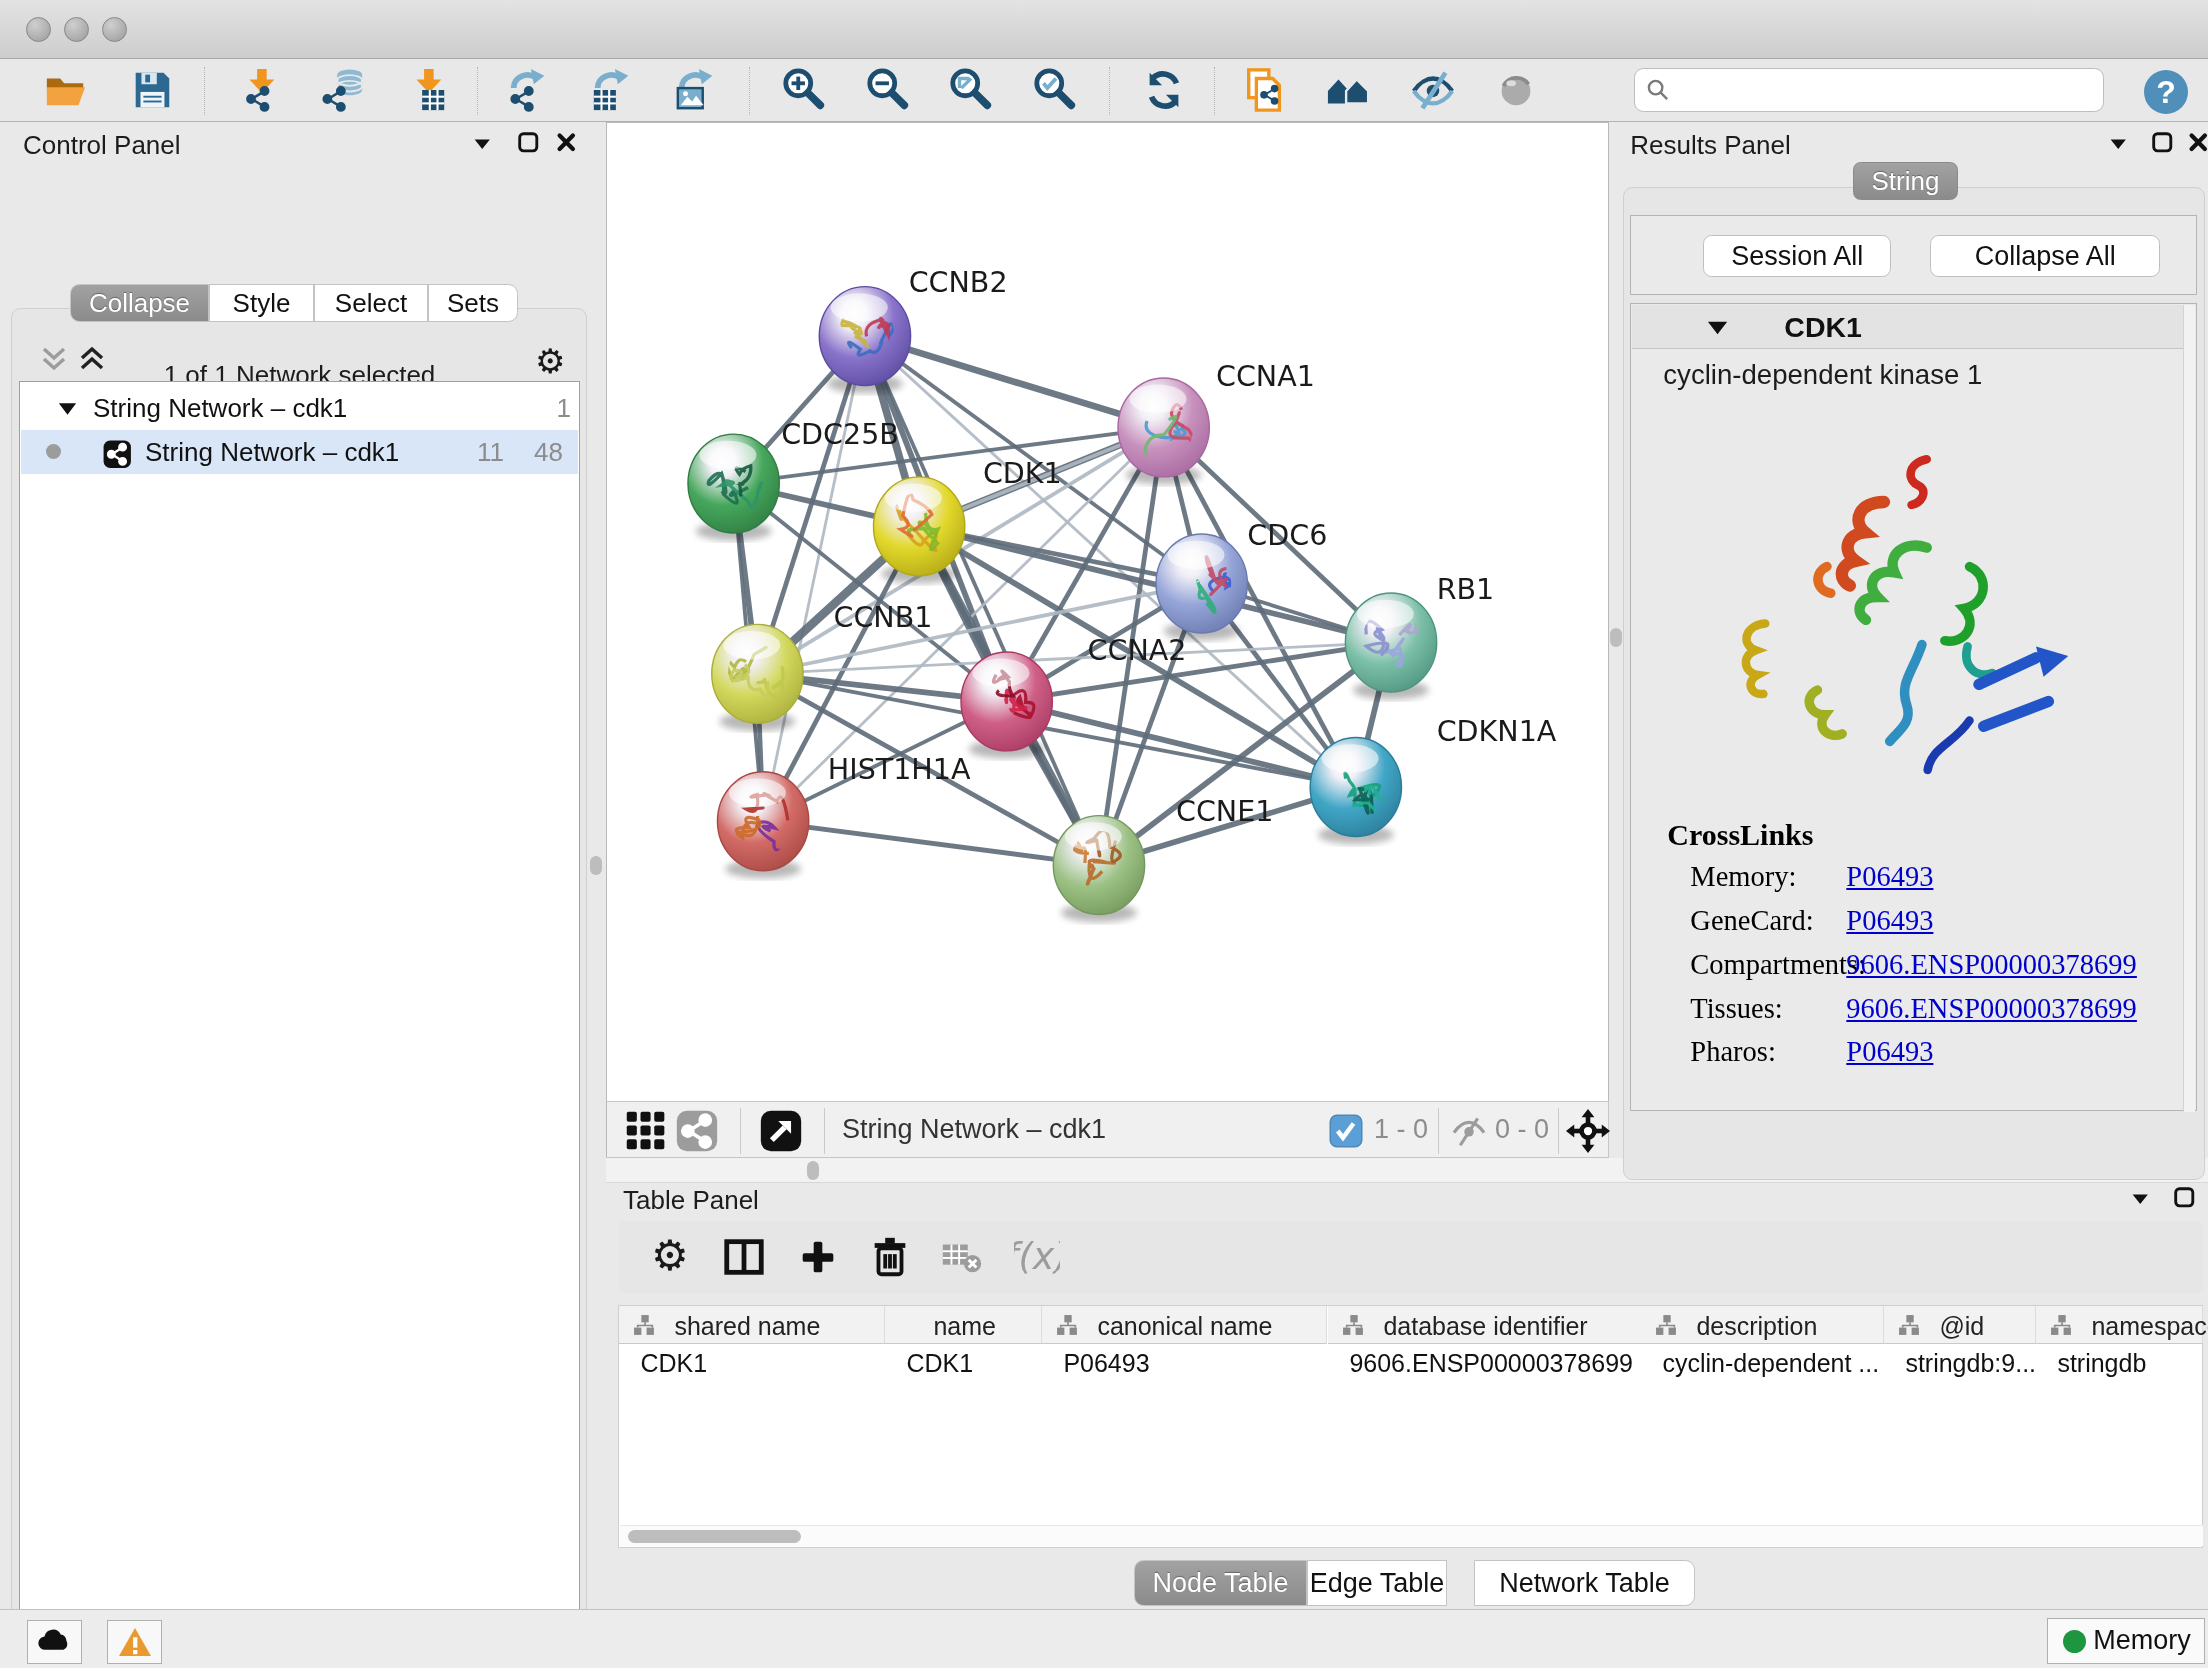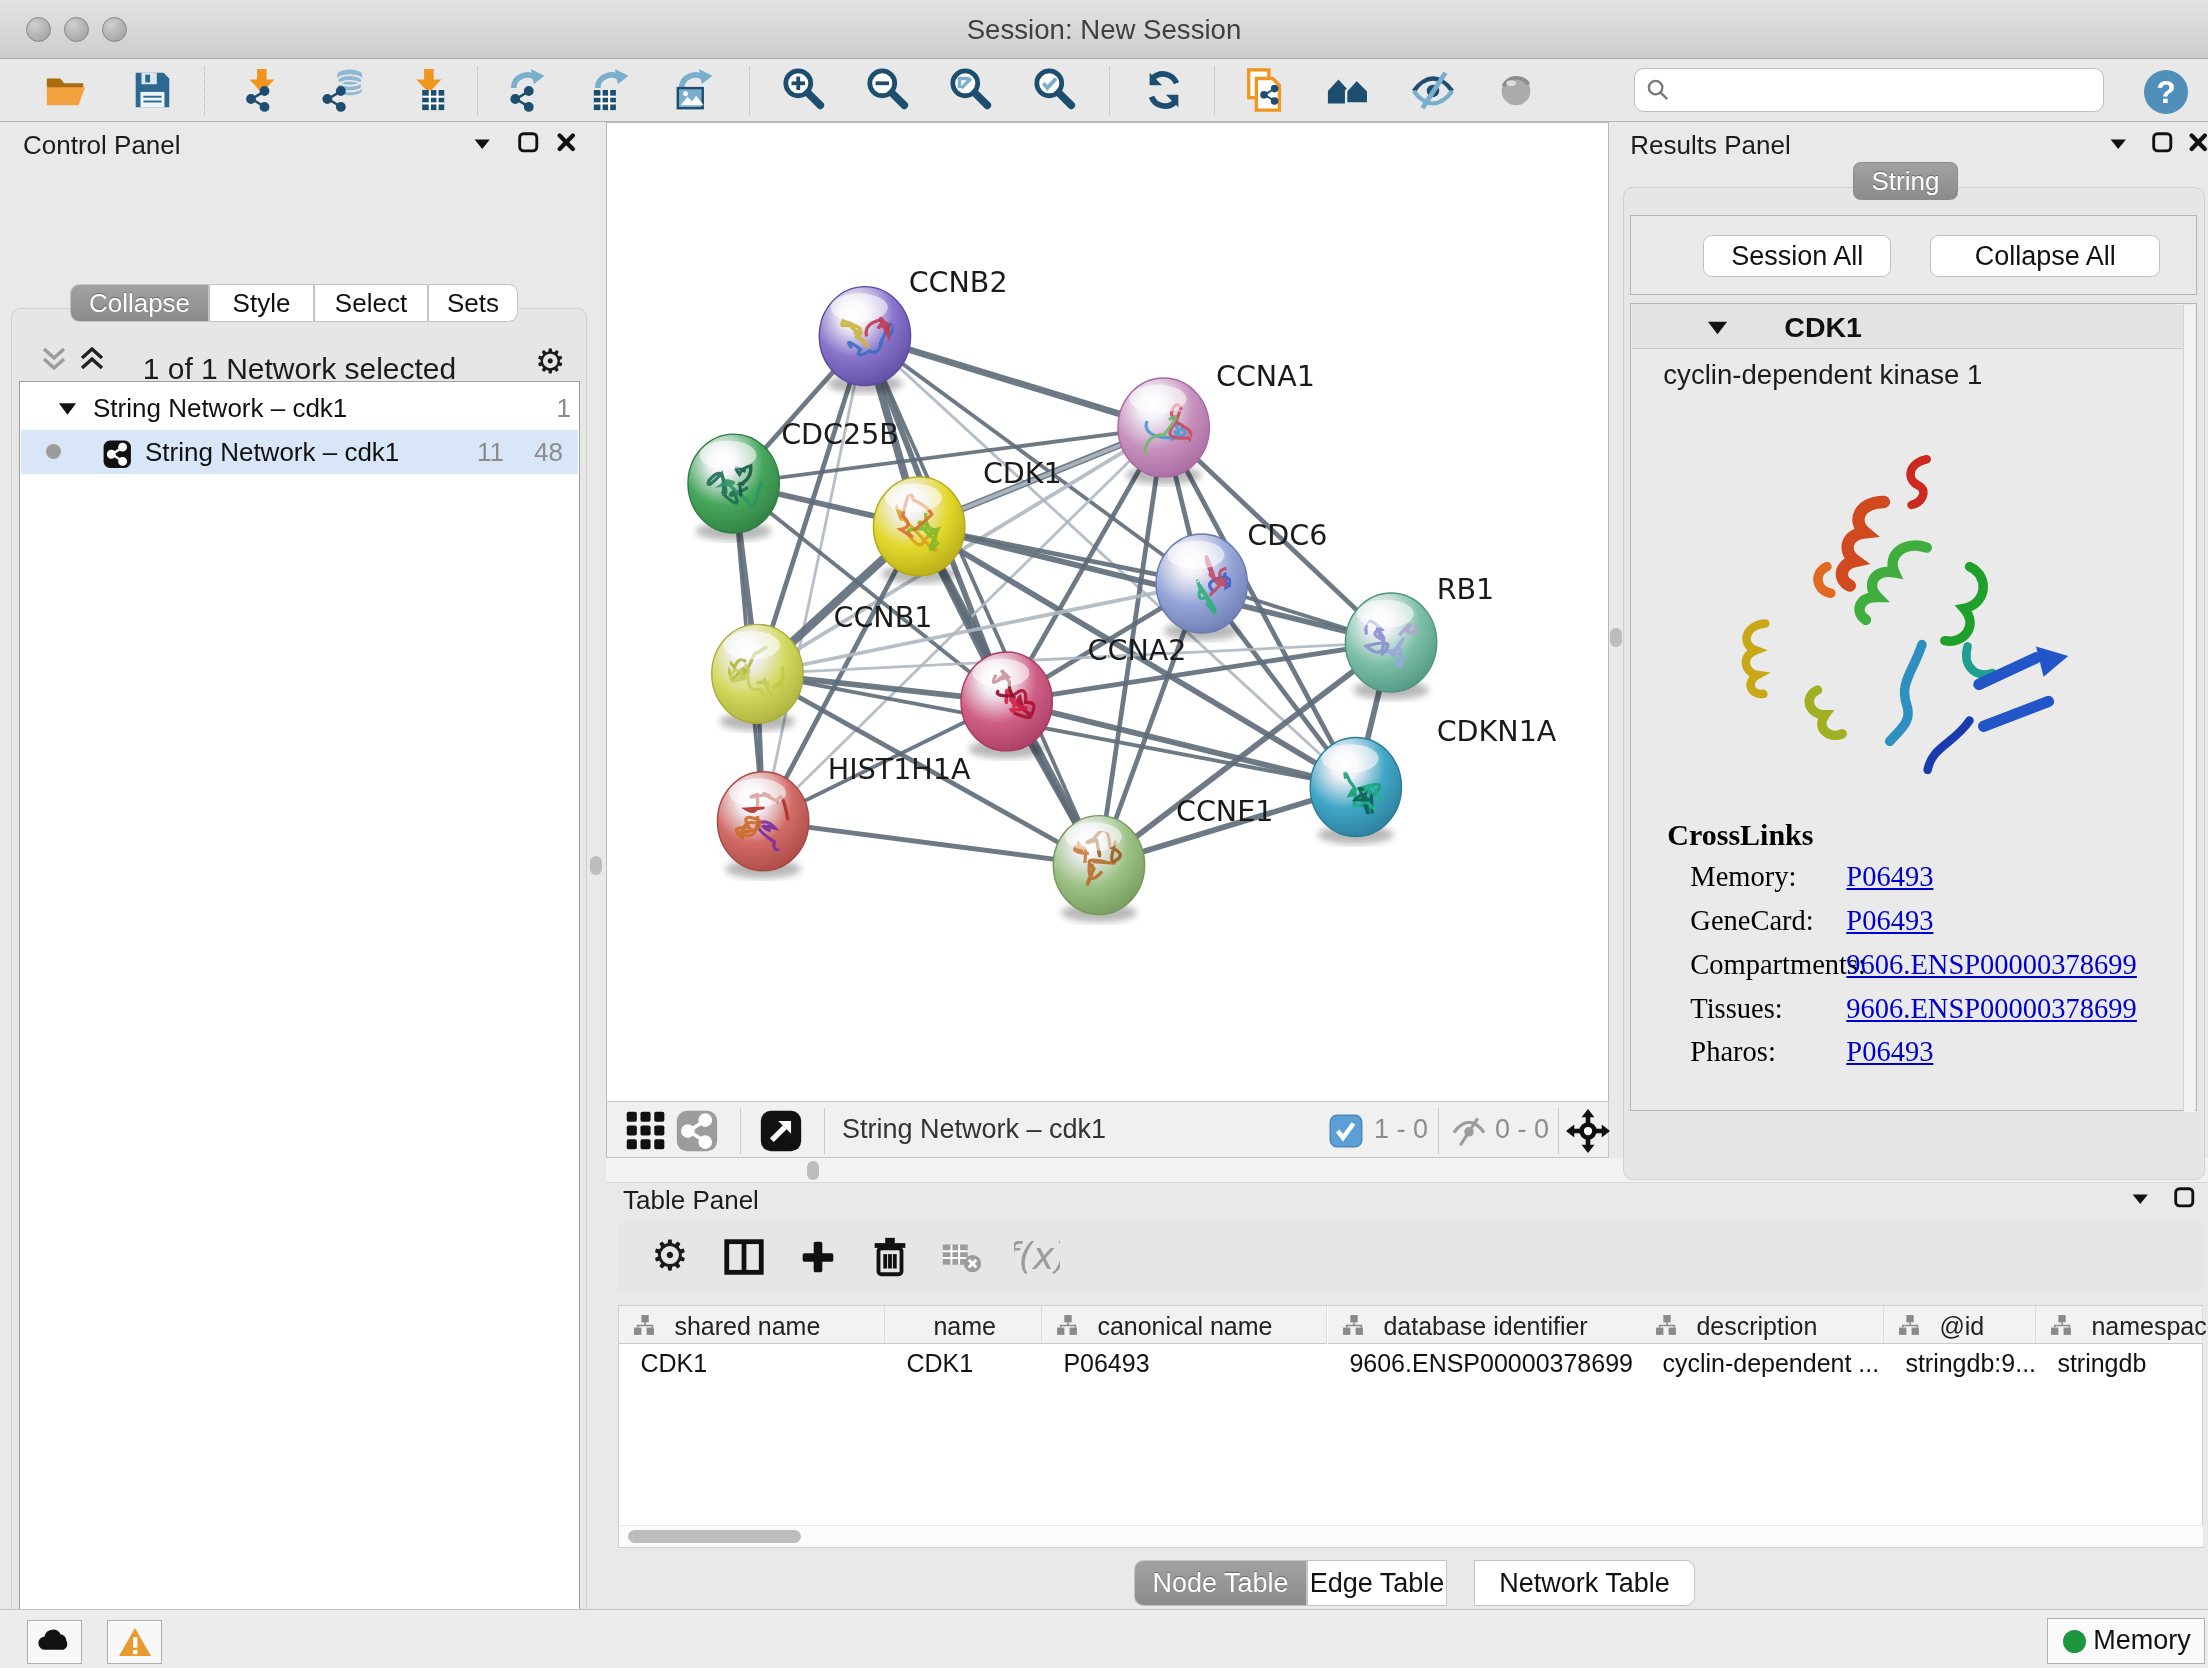--- a/index.html
+++ b/index.html
@@ -39,22 +39,22 @@
   #control-panel { left:0; top:122px; width:599px; height:1488px; }
   #cp-box { left:11.4px; top:186px; width:576px; height:1419px; background:#e6e6e6;
     border:1px solid #cfcfcf; border-radius:9.5px; }
   .tab { position:absolute; top:162px; height:38px; background:#fff; border:1px solid #c3c3c3;
     font-size:26px; color:#111; text-align:center; line-height:36px; z-index:3; }
   .tab.sel { background:linear-gradient(#a2a2a2,#8b8b8b); color:#fff;
     text-shadow:0 -1px 1px rgba(0,0,0,.35); }
   .tab.first { border-radius:9.5px 0 0 9.5px; }
   .tab.last  { border-radius:0 9.5px 9.5px 0; }
   #cp-gear-row { left:21px; top:217px; width:557px; height:38px; }
-  #cp-status { position:absolute; left:0; top:13px; width:100%; text-align:center;
-    font-size:30px; color:#1c1c1c;text-decoration:underline; }
+  #cp-status { position:absolute; left:0; top:21px; width:100%; text-align:center;
+    font-size:26px; color:#1c1c1c;text-decoration:underline; }
   #tree-box { left:19px; top:259px; width:561px; height:1345px; background:#fff;
     border:1px solid #9f9f9f; }
   .tree-row { position:absolute; left:1px; width:557px; height:44px; font-size:26px;
     color:#111; line-height:44px; }
   .tree-row.sel { background:#d9e6f8; }
   .tree-count { position:absolute; top:0; color:#8c8c8c; text-align:right; }
 
   
   #canvas-panel { left:606px; top:122px; width:1003px; height:980px; background:#fff;
     border:1px solid #b8b8b8; }
@@ -129,21 +129,20 @@
 
   svg text { font-family:"DejaVu Sans", sans-serif; }
 </style>
 </head>
 <body>
 
 <div id="titlebar" class="abs">
   <div class="light" style="left:26px"></div>
   <div class="light" style="left:64px"></div>
   <div class="light" style="left:102px"></div>
-  <div id="win-title" class="abs">Session: New Session</div>
 </div>
 
 <div id="toolbar" class="abs">
   <div id="toolbar-buttons">
       <div class="tbtn" style="left: 39px;">
         <svg viewBox="0 0 48 48">
           <path d="M4 12h14l4 5h20v6H4z" fill="#a96a10"></path>
           <path d="M4 40V21h40l-7 19z" fill="#f2a340"></path>
         </svg>
       </div>

